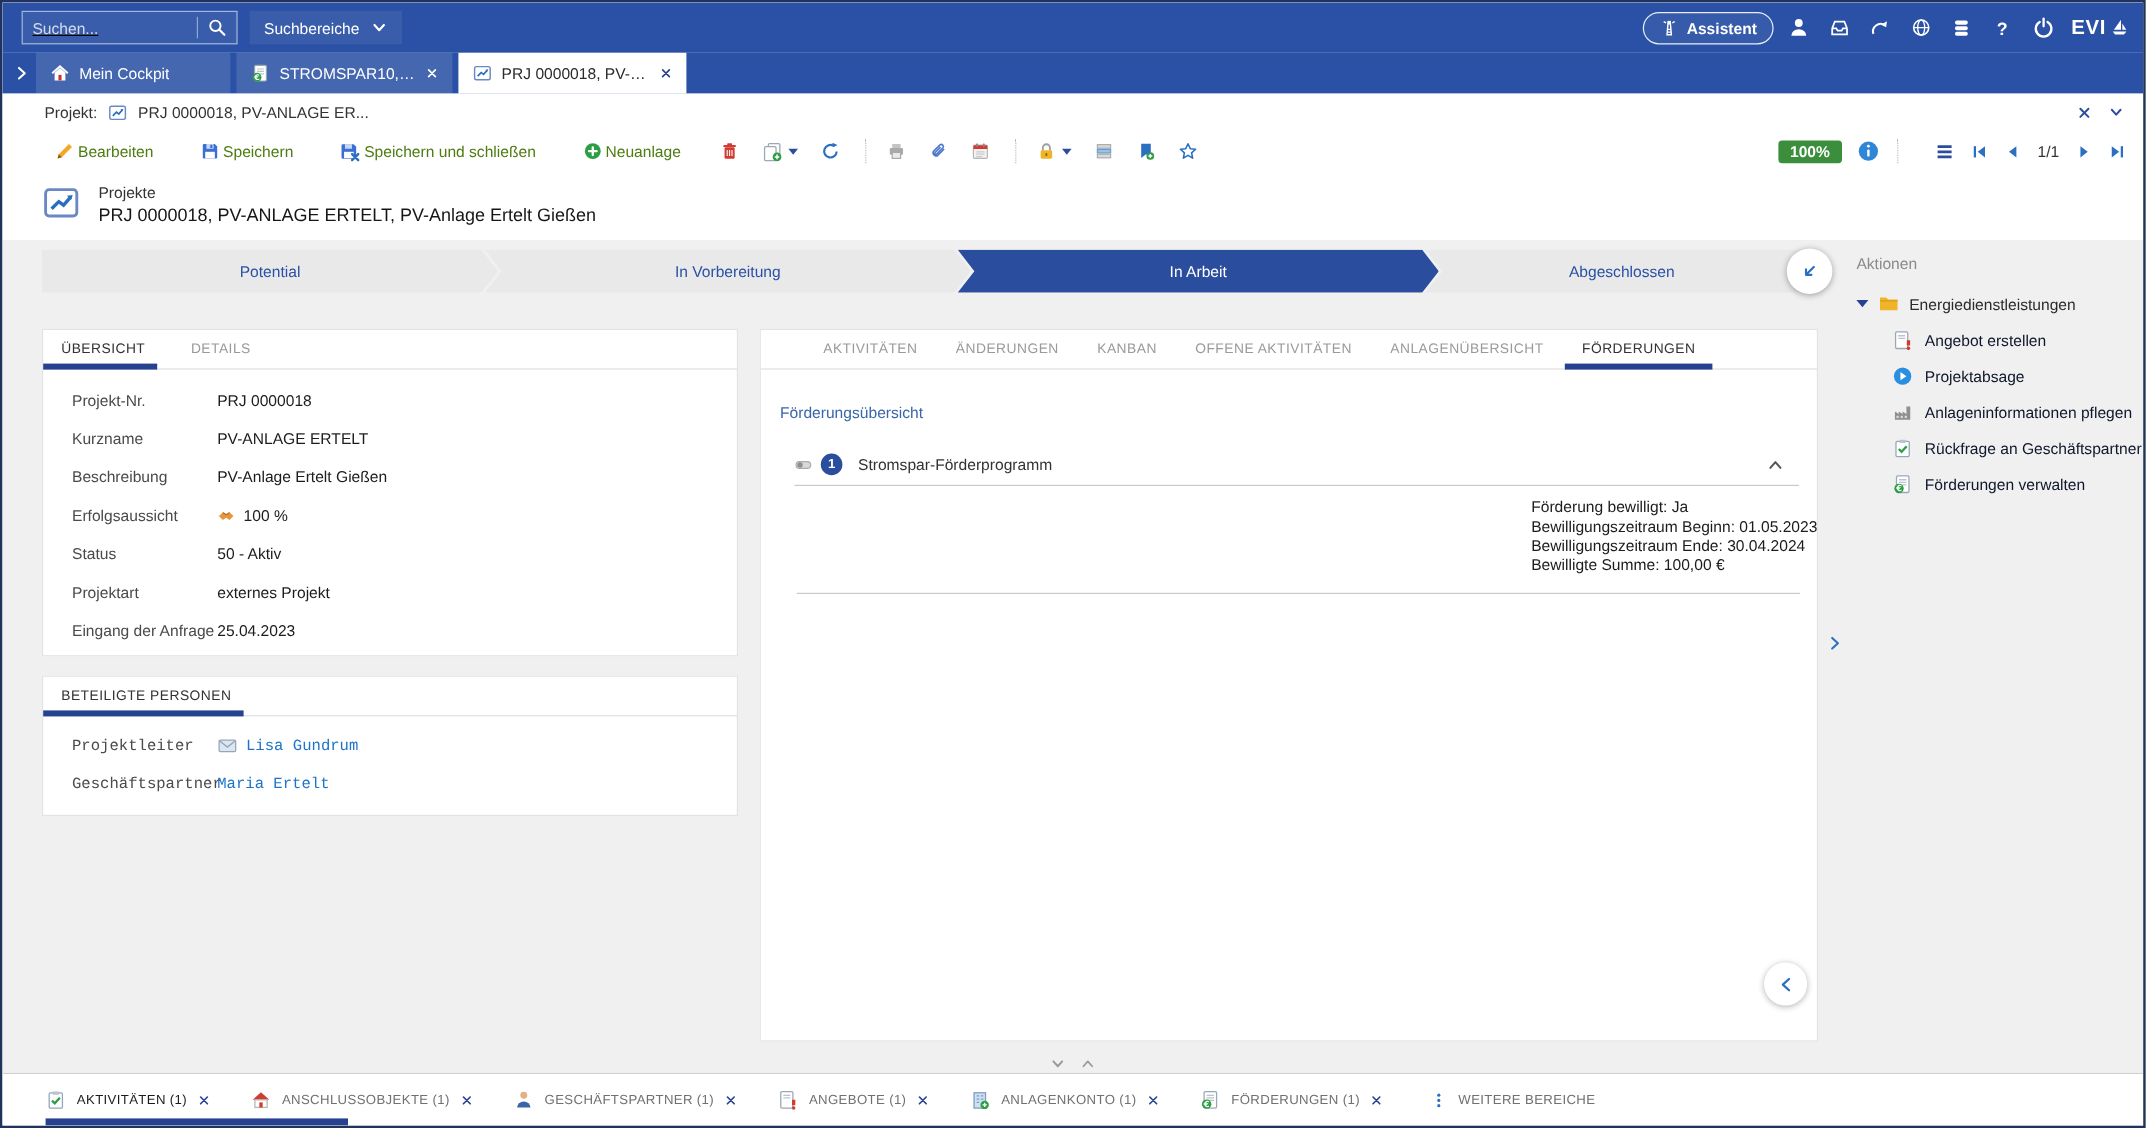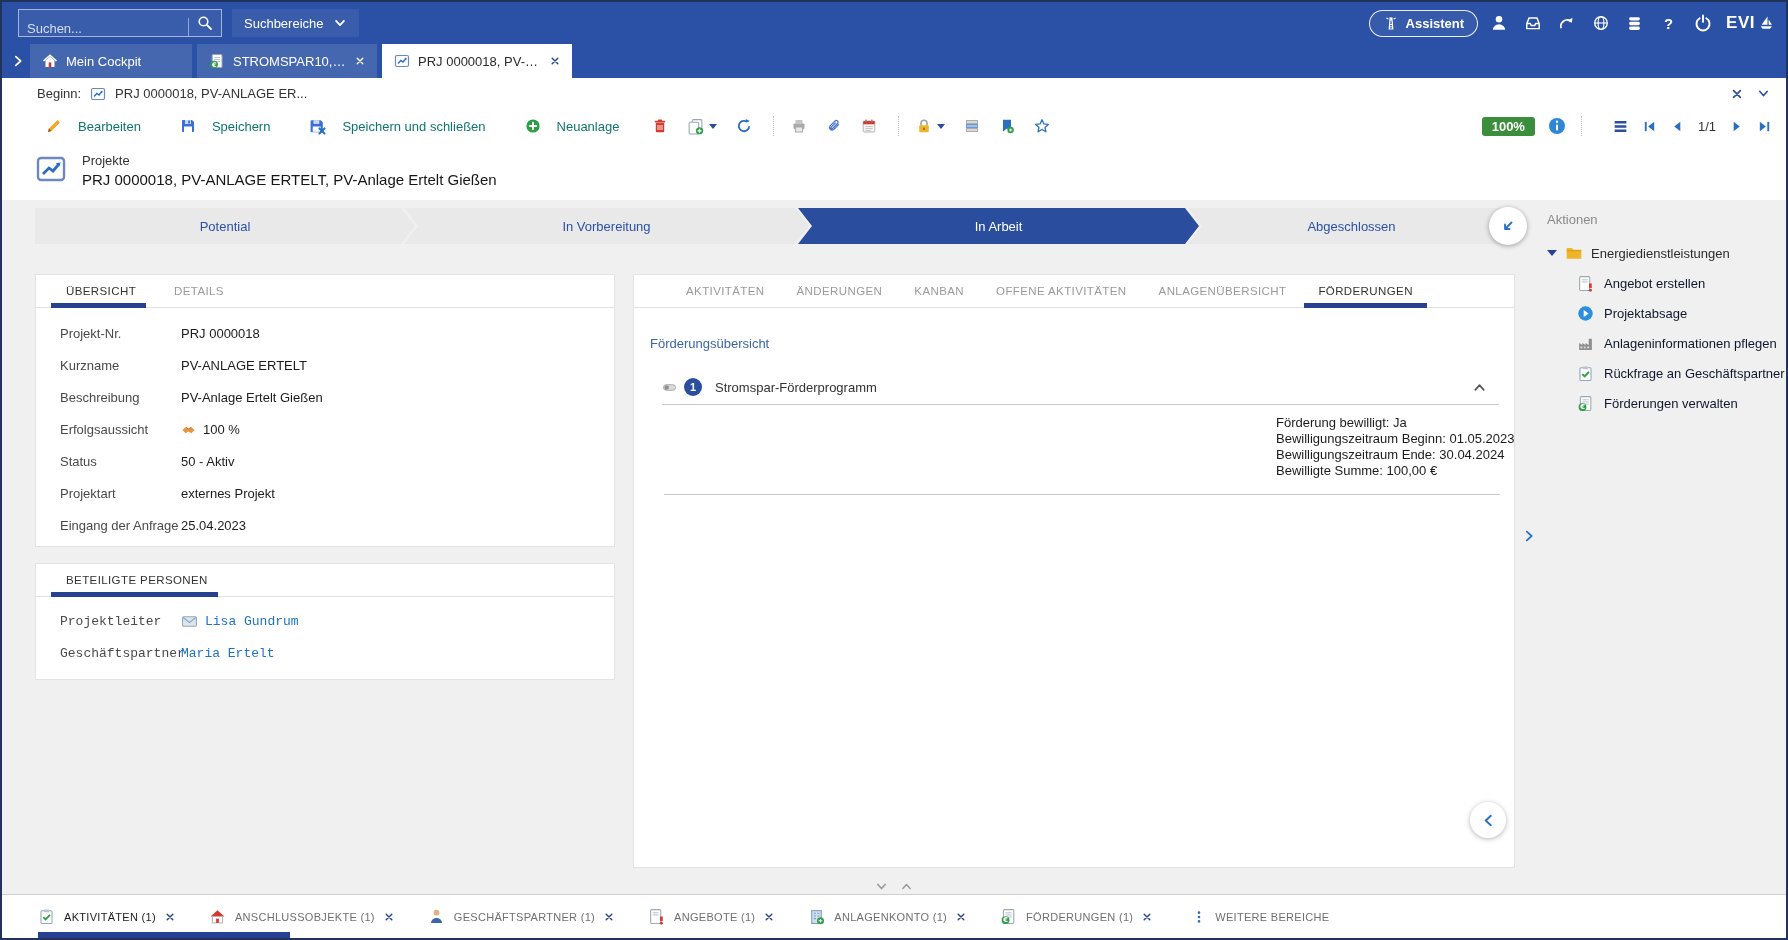--- a/index.html
+++ b/index.html
@@ -3,22 +3,22 @@
 <meta charset="utf-8">
 <style>
   html,body{margin:0;padding:0;background:#555;}
   *{box-sizing:border-box;}
   .window{position:relative;width:1788px;height:940px;background:#fff;border:2px solid #21335c;
     font-family:"Liberation Sans","DejaVu Sans",sans-serif;overflow:hidden;}
   .ic{display:inline-block;flex:none;vertical-align:middle;}
 
   
   .topbar{height:42px;background:#2a51a5;display:flex;align-items:center;padding:0 12px 0 16px;}
-  .search-box{width:204px;height:28px;border:1px solid rgba(255,255,255,.55);background:rgba(255,255,255,.07);
-    display:flex;align-items:flex-end;}
+  .search-box{width:180px;height:28px;border:1px solid rgba(255,255,255,.55);background:rgba(255,255,255,.07);
+    display:flex;align-items:center;text-decoration:underline;}
   .search-box input{flex:1;min-width:0;background:transparent;border:none;outline:none;color:#fff;
     font-size:13px;padding:0 8px;font-family:inherit;}
   .search-box input::placeholder{color:rgba(255,255,255,.78);}
   .search-sep{width:1px;height:18px;background:rgba(255,255,255,.45);}
   .search-btn{width:32px;height:26px;background:none;border:none;display:flex;align-items:center;justify-content:center;color:#fff;cursor:pointer;}
   .suchbereiche{margin-left:10px;height:28px;padding:0 12px;display:flex;gap:9px;align-items:center;
     background:rgba(255,255,255,.07);border:none;color:#fff;font-size:13px;font-family:inherit;cursor:pointer;}
   .topbar-spacer{flex:1;}
   .assistent{height:27px;border:1.5px solid rgba(255,255,255,.9);border-radius:14px;background:rgba(255,255,255,.06);
     color:#fff;font-size:13px;font-weight:bold;display:flex;align-items:center;gap:7px;padding:0 13px;font-family:inherit;cursor:pointer;}
@@ -40,21 +40,21 @@
   .doc-tab.active .tab-close{color:#26418f;}
 
   
   .verlauf-row{height:31px;display:flex;align-items:center;gap:9px;padding-left:35px;background:#fff;
     font-size:13px;color:#333;position:relative;}
   .verlauf-right{position:absolute;right:16px;top:0;height:100%;display:flex;align-items:center;gap:14px;color:#2a4d9e;}
   .verlauf-right .vbtn{background:none;border:none;color:#2a4d9e;display:flex;cursor:pointer;padding:0;}
 
   
   .toolbar{height:34px;display:flex;align-items:center;padding-left:38px;background:#fff;}
-  .tb-btn{display:flex;align-items:center;gap:16px;margin-right:27px;font-size:13px;color:#0f766e;
+  .tb-btn{display:flex;align-items:center;gap:3px;margin-right:27px;font-size:13px;color:#4d7c0f;
     background:none;border:none;font-family:inherit;cursor:pointer;white-space:nowrap;}
   .tb-ico{background:none;border:none;margin-right:19px;display:flex;align-items:center;cursor:pointer;padding:0;}
   .caret{width:0;height:0;border-left:4px solid transparent;border-right:4px solid transparent;
     border-top:5px solid #2a4d9e;margin-left:5px;}
   .tb-sep{width:1px;height:20px;border-left:1px dotted #bdbdbd;margin:0 17px 0 2px;}
   .tb-right{margin-left:auto;display:flex;align-items:center;padding-right:14px;gap:13px;}
   .zoom-badge{background:#3a8e3c;color:#fff;font-weight:bold;font-size:13px;padding:2px 10px;border-radius:3px;cursor:pointer;border:none;font-family:inherit;}
   .nav-btn{background:none;border:none;display:flex;color:#2a6fc0;cursor:pointer;padding:0;}
   .page-ind{font-size:13px;color:#333;}
 
@@ -77,21 +77,21 @@
   .step.active{background:#2a4d9e;color:#fff;}
   .process-expand{position:absolute;right:-12px;top:-1px;width:38px;height:38px;border-radius:50%;background:#fff;
     box-shadow:0 1px 5px rgba(0,0,0,.35);display:flex;align-items:center;justify-content:center;border:none;cursor:pointer;}
 
   
   .card{position:absolute;background:#fff;border:1px solid #e3e3e3;}
   .card-overview{top:74px;left:33px;width:580px;height:273px;}
   .card-persons{top:363px;left:33px;width:580px;height:117px;}
   .center-card{top:74px;left:631px;width:882px;height:594px;}
 
-  .card-tabs{height:33px;border-bottom:1px solid #e0e0e0;display:flex;align-items:center;padding-left:30px;}
+  .card-tabs{height:33px;border-bottom:1px solid #e0e0e0;display:flex;align-items:center;padding-left:15px;}
   .card-tab{font-size:11.5px;color:#9a9a9a;margin-right:38px;letter-spacing:.4px;position:relative;height:100%;
     display:flex;align-items:center;cursor:pointer;white-space:nowrap;}
   .card-tab.active{color:#333;}
   .card-tab.active::after{content:"";position:absolute;bottom:-1px;height:5px;background:#26418f;left:-14px;right:-14px;}
   .card-tab.active.edge::after{left:-15px;right:-10px;}
 
   .fields{padding:18px 0 0 24px;}
   .field-row{display:flex;margin-bottom:17px;font-size:13px;align-items:center;}
   .field-label{width:121px;color:#4a4a4a;flex:none;}
   .field-value{color:#1c1c1c;display:flex;align-items:center;gap:7px;}
@@ -467,21 +467,21 @@
       <span class="lbl">PRJ 0000018, PV-ANL...</span>
       <span class="tab-close">
           <svg class="ic" width="10" height="10">
             <use href="#i-close"></use>
           </svg>
         </span>
     </div>
   </nav>
 
   <div class="verlauf-row">
-    <span>Beginn:</span>
+    <span>Projekt:</span>
     <svg class="ic" width="16" height="16">
         <use href="#i-chart-doc"></use>
       </svg>
     <span>PRJ 0000018, PV-ANLAGE ER...</span>
     <div class="verlauf-right">
       <button class="vbtn">
           <svg class="ic" width="12" height="12">
             <use href="#i-close"></use>
           </svg>
         </button>

